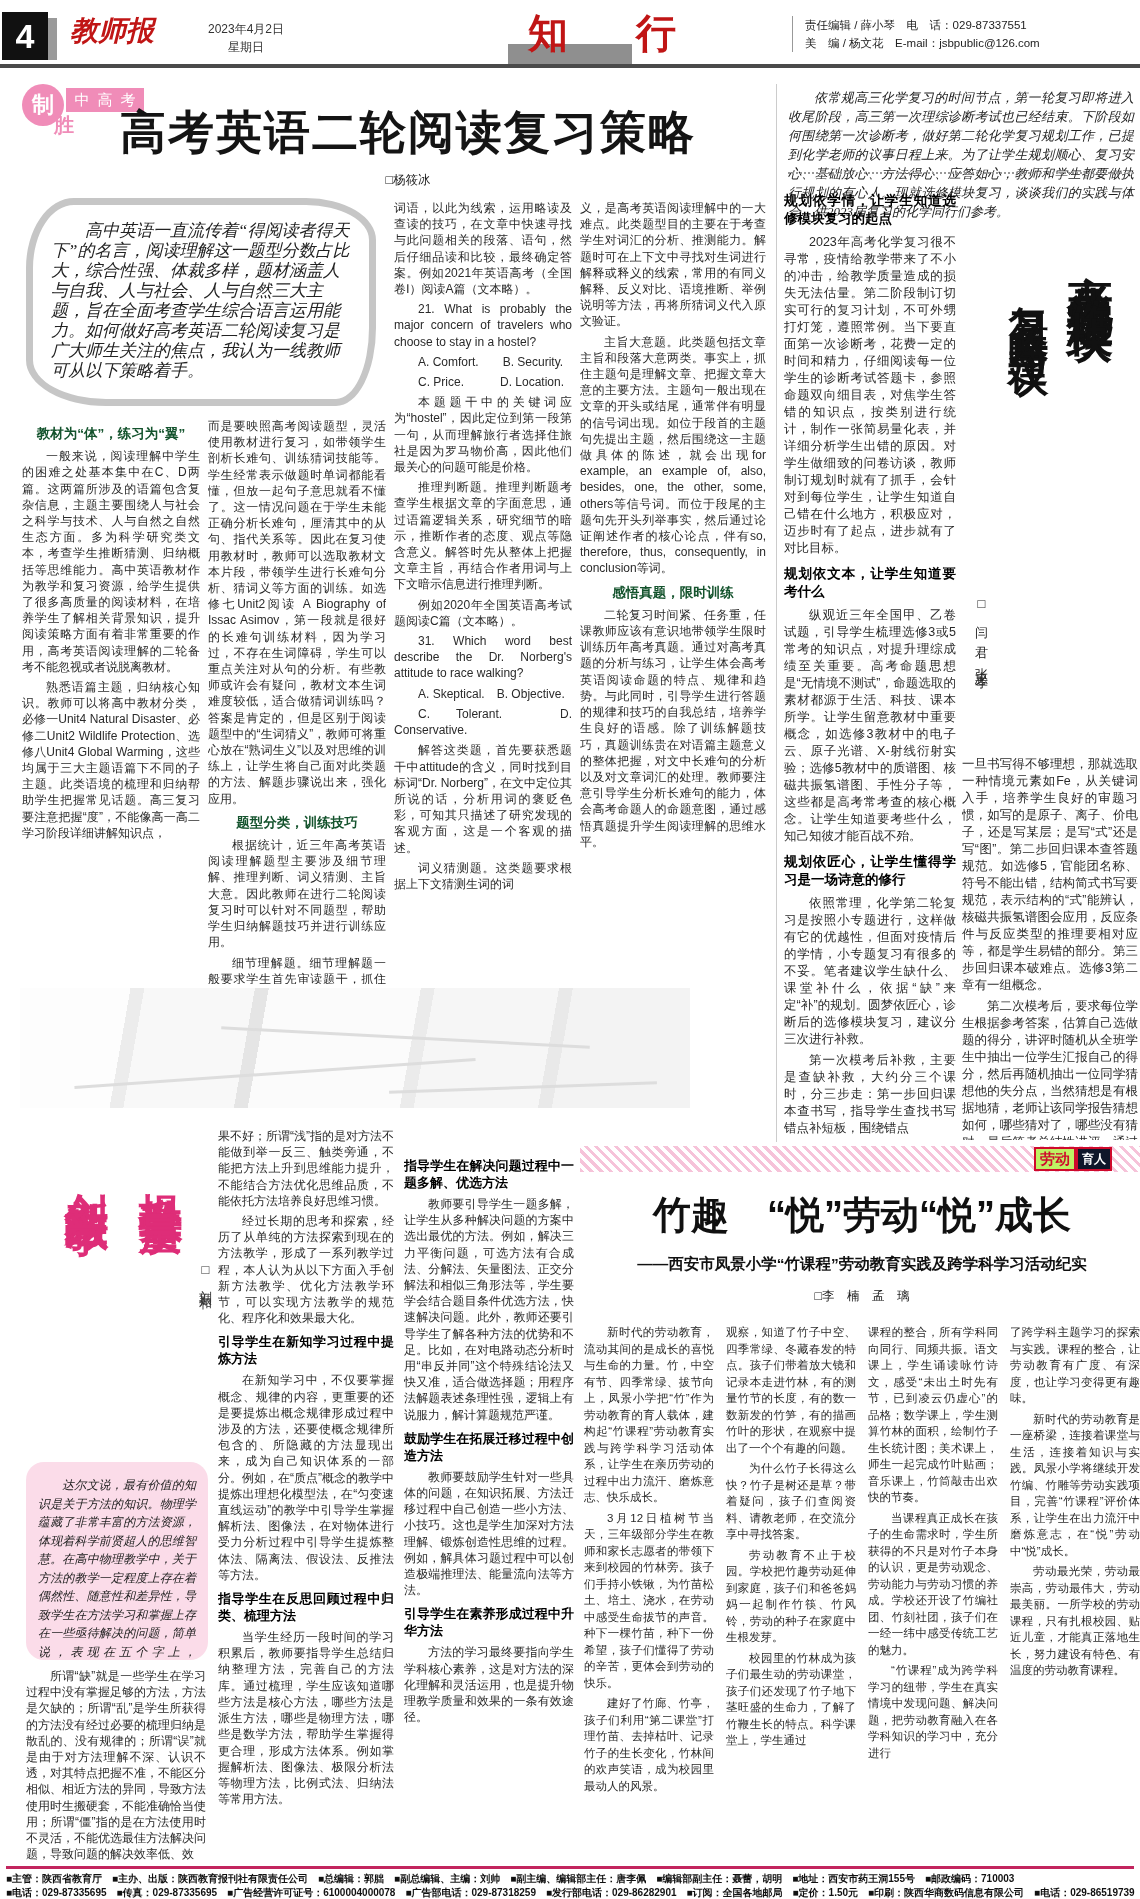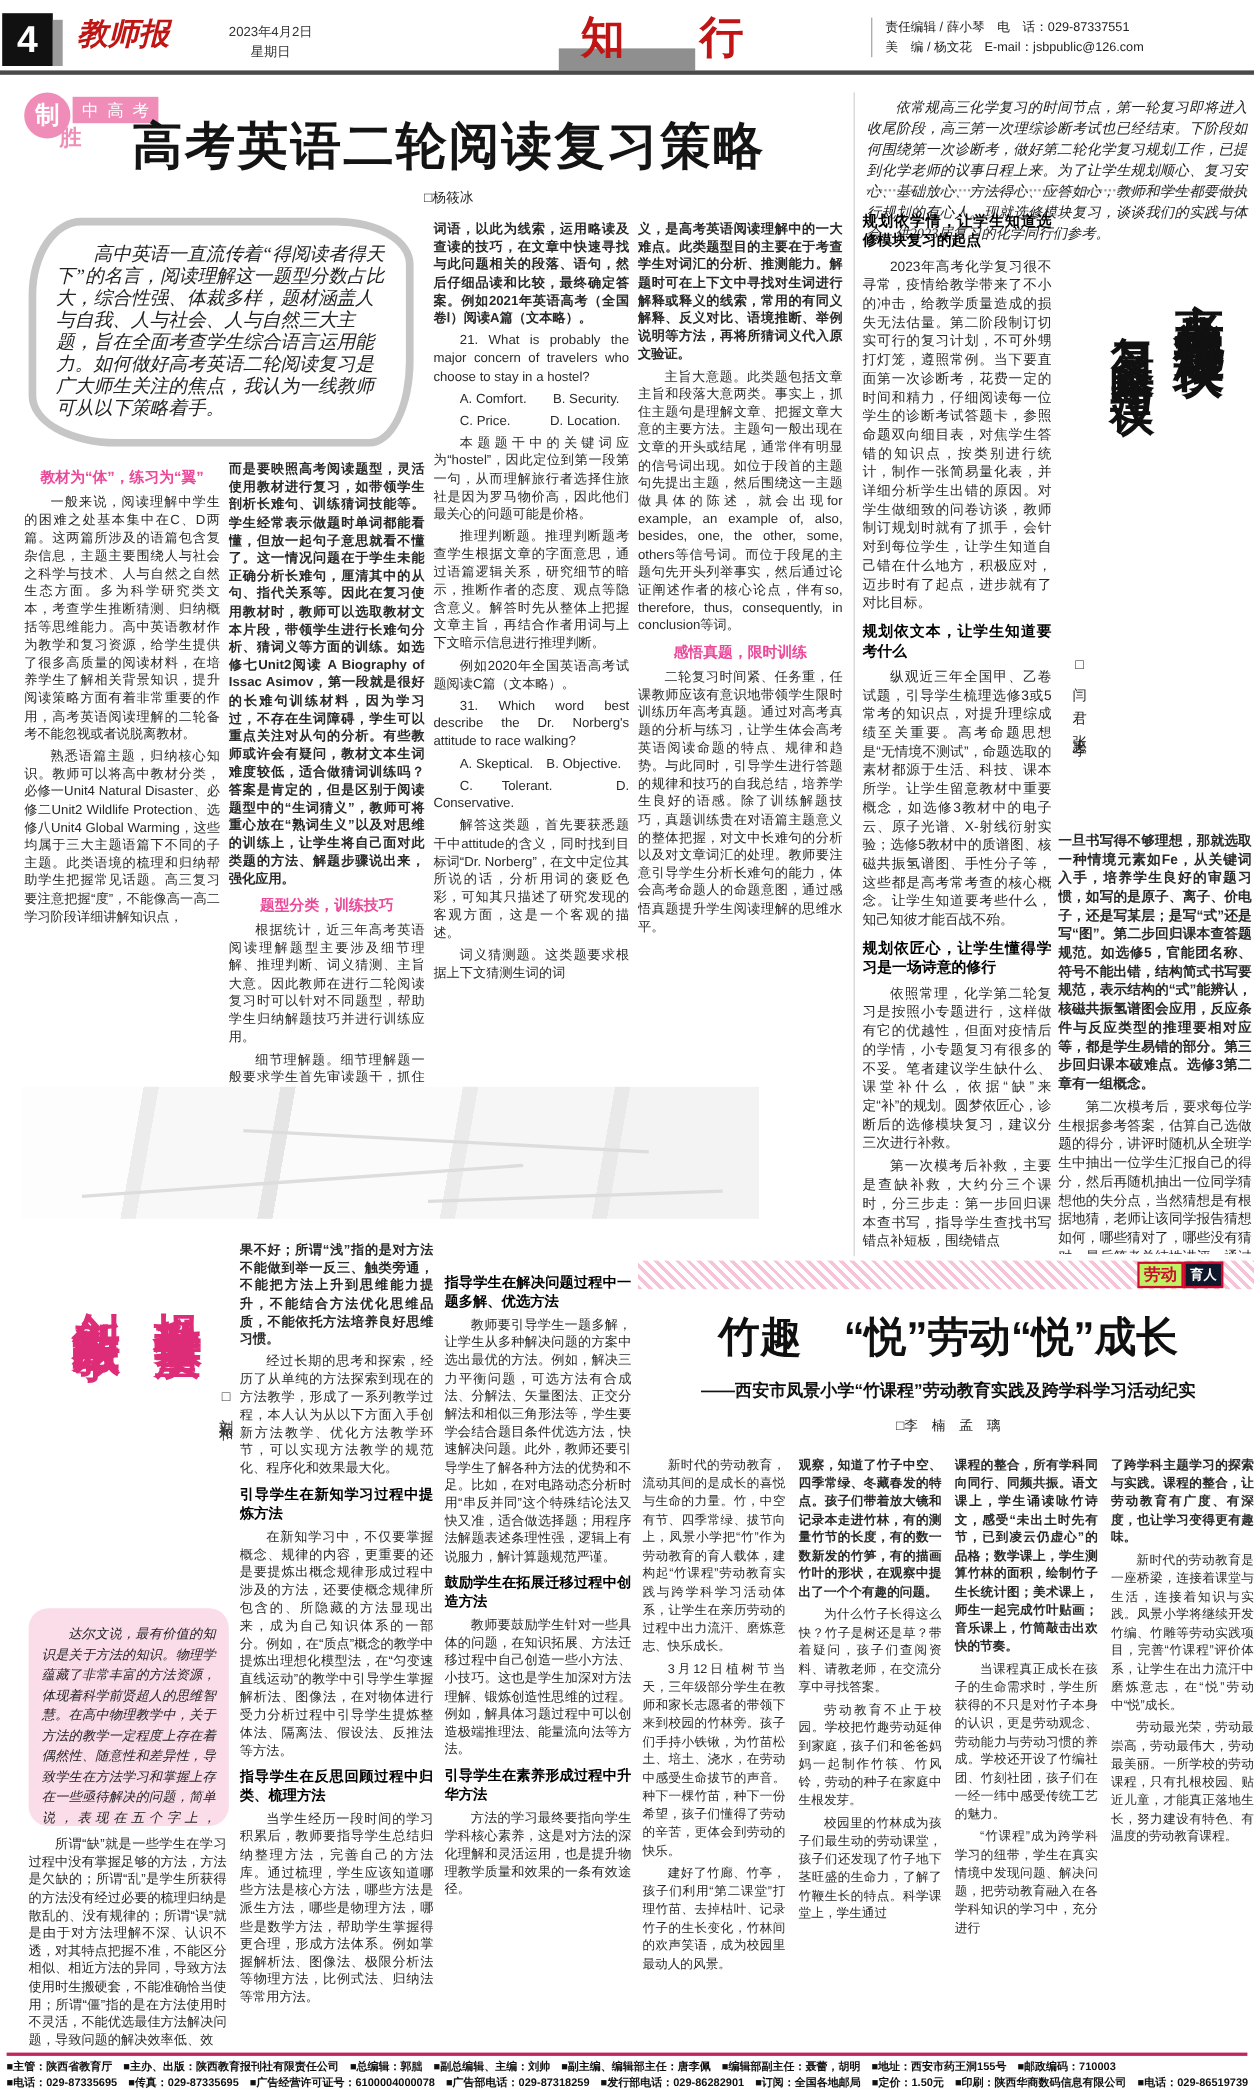--- a/index.html
+++ b/index.html
@@ -27,27 +27,27 @@
       letter-spacing:8px;display:flex;align-items:center;justify-content:center;padding-left:8px;box-sizing:border-box;}
   #e-title{left:78px;top:102px;width:660px;text-align:center;font-size:46px;font-weight:900;
       color:#141414;letter-spacing:2px;}
   #e-byline{left:78px;top:172px;width:660px;text-align:center;font-size:12.5px;color:#222;}
   #e-lede{left:26px;top:198px;width:350px;height:208px;border:7px solid #c6c6c6;box-sizing:border-box;
       border-radius:48px 70px 40px 80px / 70px 42px 78px 46px;padding:16px 18px;
       font-family:"Liberation Serif",serif;font-style:italic;font-size:17px;line-height:20px;color:#222;overflow:hidden;}
   #e-lede .ind{text-indent:2em;}
   .jcol{text-align:justify;overflow:hidden;}
   .jcol p{margin:0 0 4px;text-indent:2em;}
-  .jcol p.ni{text-indent:0;font-weight:bold;}
+  .jcol p.ni{text-indent:0;}
   .ecol{font-size:12px;line-height:16.2px;color:#2a2a2a;}
   #e-c1{left:22px;top:418px;width:178px;height:566px;}
   #e-c2{left:208px;top:418px;width:178px;height:566px;}
   #e-c3{left:394px;top:200px;width:178px;height:784px;}
   #e-c4{left:580px;top:200px;width:186px;height:784px;}
-  .ehead{font-weight:bold;text-align:center;font-size:13.5px;margin:8px 0 6px;color:#ec4899;text-indent:0;}
+  .ehead{font-weight:bold;text-align:center;font-size:13.5px;margin:8px 0 6px;color:#14532d;text-indent:0;}
   .opt{text-indent:2em;}
   #photo1{left:20px;top:988px;width:670px;height:120px;
       background:linear-gradient(100deg,#fdfdfd 0 16%,#ececec 16% 18%,#f8f8f8 18% 34%,#e5e5e5 34% 36%,
       #fbfbfb 36% 58%,#ebebeb 58% 60%,#f6f6f6 60% 78%,#e9e9e9 78% 80%,#f3f3f3 80%);}
   #photo1 .spine{position:absolute;background:#ddd;}
   #div-v1{left:776px;top:84px;width:1px;height:1058px;background:#ccc;}
   
   #c-lede{left:788px;top:88px;width:346px;font-family:"Liberation Serif",serif;font-style:italic;
       font-size:13px;line-height:19px;text-align:justify;color:#222;}
   #c-lede p{margin:0;text-indent:2em;}

